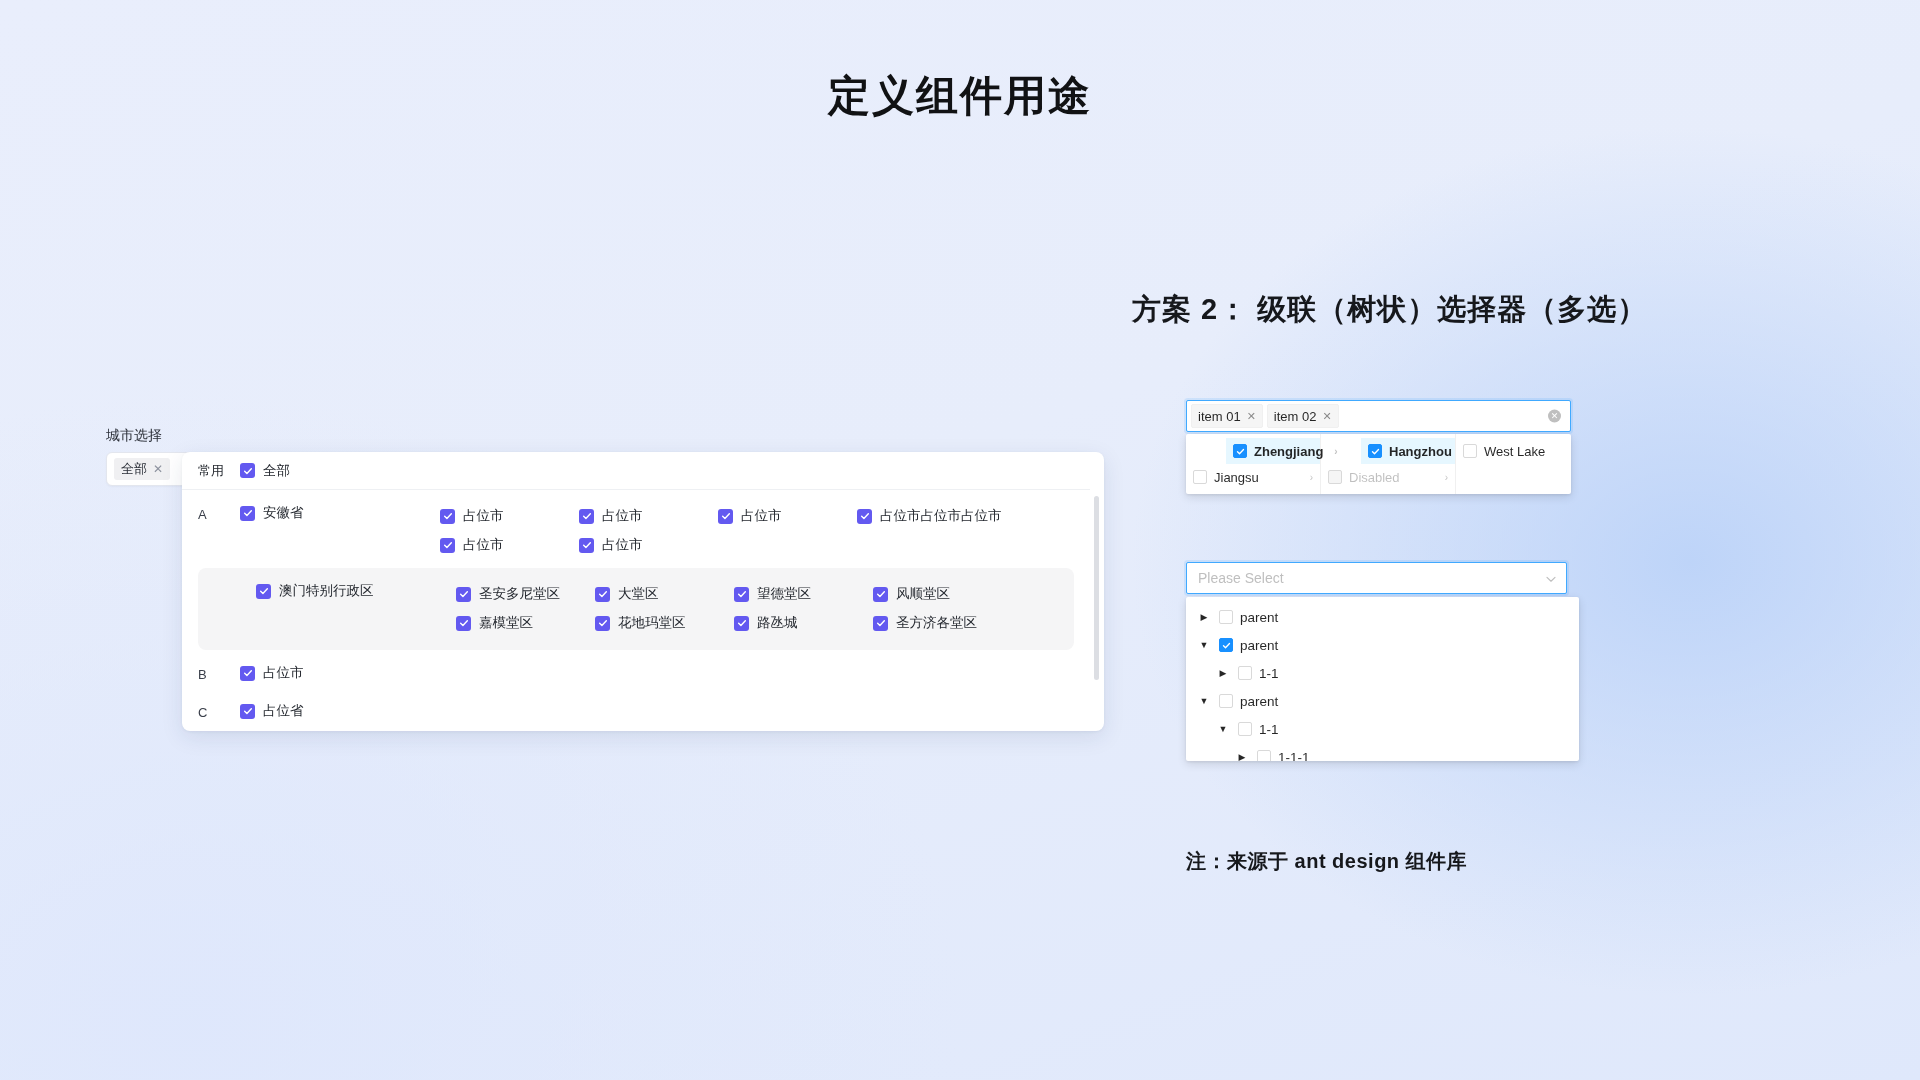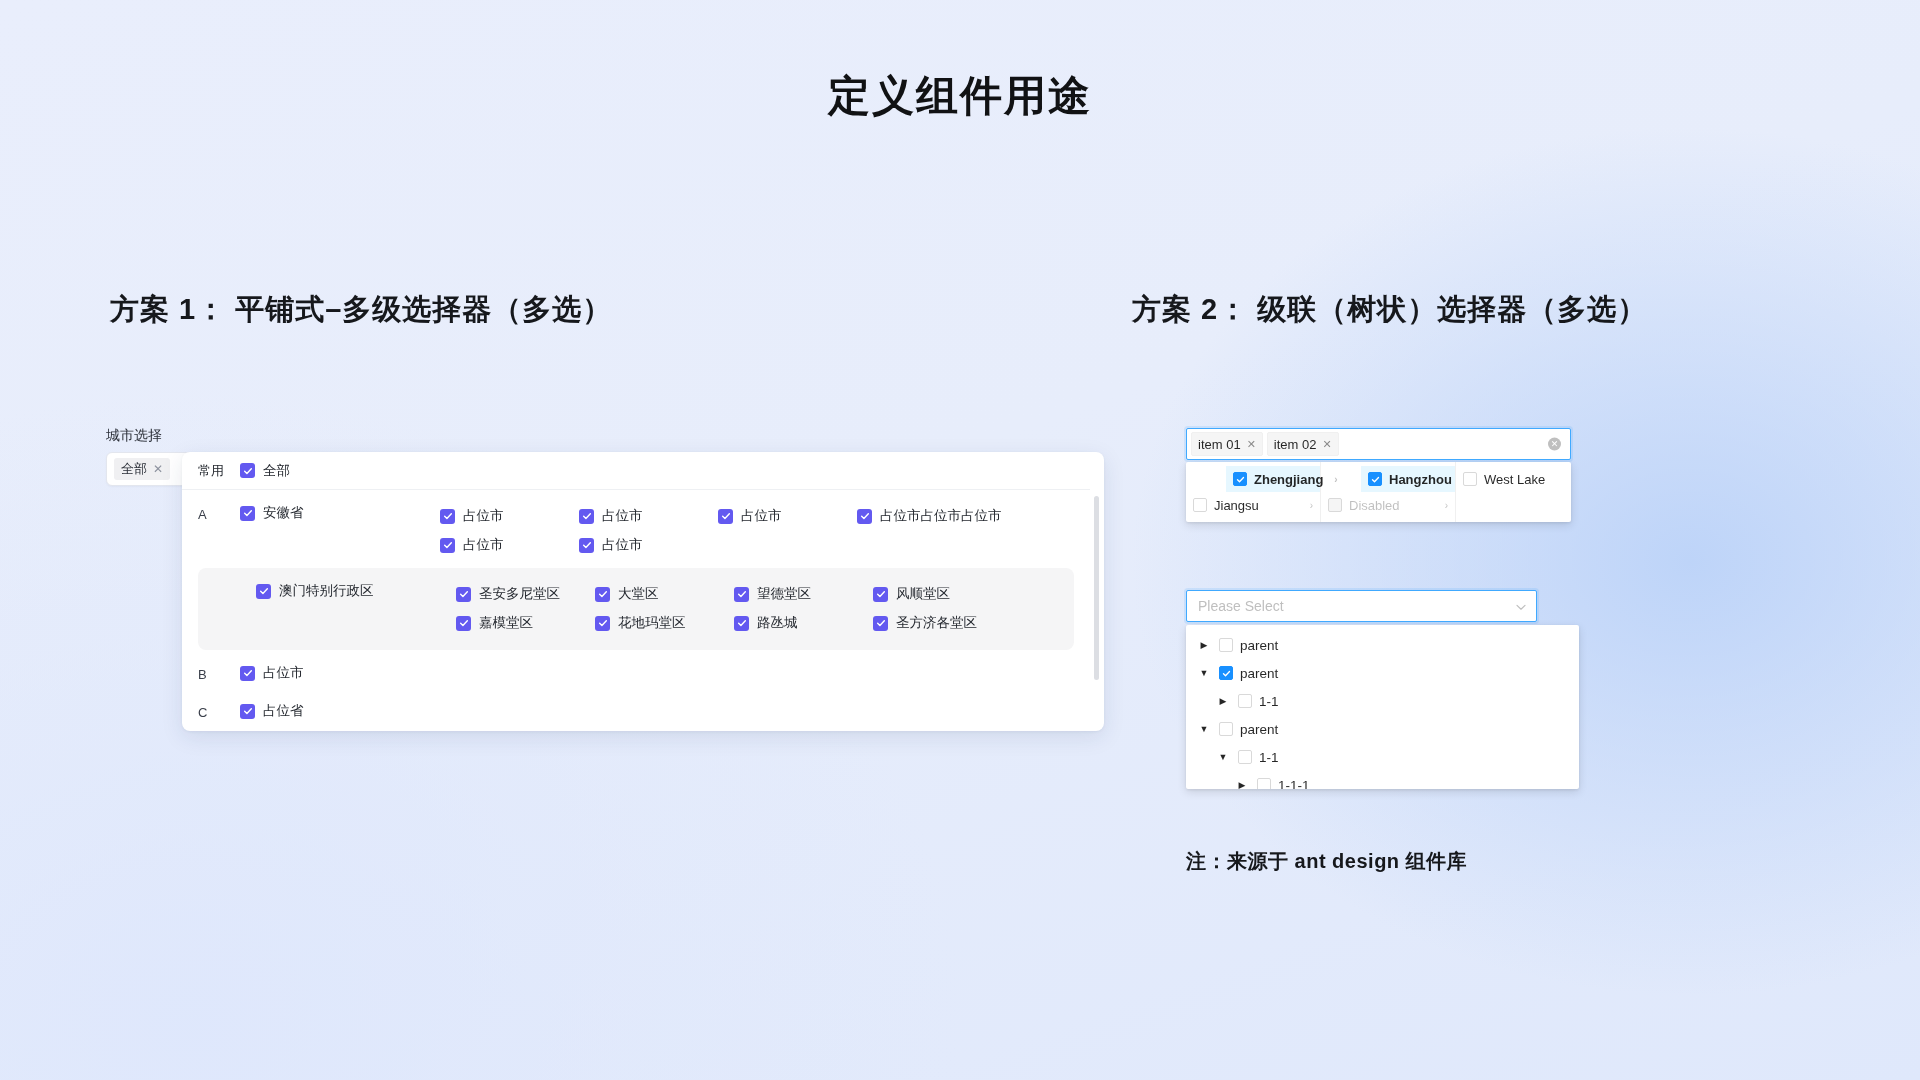--- a/index.html
+++ b/index.html
@@ -153,21 +153,21 @@
 
   .panel-scrollbar {
     position: absolute;
     right: 5px; top: 44px;
     width: 5px; height: 184px;
     background: #dcdee3;
     border-radius: 3px;
   }
 
   
-  .right-block { position: absolute; top: 428px; left: 1186px; }
+  .right-block { position: absolute; top: 400px; left: 1186px; }
 
   .ant-input {
     position: relative;
     width: 385px; min-height: 32px;
     background: #fff;
     border: 1px solid #40a9ff;
     border-radius: 2px;
     display: flex; align-items: center;
     padding: 0 26px 0 4px;
     box-shadow: 0 0 0 2px rgba(24,144,255,0.12);
@@ -232,21 +232,21 @@
     display: inline-flex; align-items: center; justify-content: center;
   }
   .acb.checked { background: #1890ff; border: 1px solid #1890ff; }
   .acb.unchecked { background: #fff; border: 1px solid #d9d9d9; }
   .acb.disabled { background: #f5f5f5; border: 1px solid #d9d9d9; }
 
   
   .tree-block { margin-top: 68px; }
   .ant-select-box {
     position: relative;
-    width: 351px; height: 32px;
+    width: 381px; height: 32px;
     background: #fff;
     border: 1px solid #40a9ff;
     border-radius: 2px;
     display: flex; align-items: center;
     padding: 0 26px 0 11px;
     box-shadow: 0 0 0 2px rgba(24,144,255,0.12);
     font-size: 14px; color: #bfbfbf;
   }
   .tree-panel {
     width: 393px; height: 164px;
@@ -279,21 +279,20 @@
 </style>
 </head>
 <body>
 
 <div class="bg-layer"></div>
 
 <div class="page">
 
   <div class="main-title">定义组件用途</div>
 
-  <div class="section-heading" id="heading-left">方案 1： 平铺式–多级选择器（多选）</div>
 
   <div class="left-block">
     <div class="field-row">
       <div class="field-label">城市选择</div>
       <div class="select-control">
         <span class="tag">
           <span>全部</span>
           <span class="tag-close">✕</span>
         </span>
         <span class="chevron-down">

